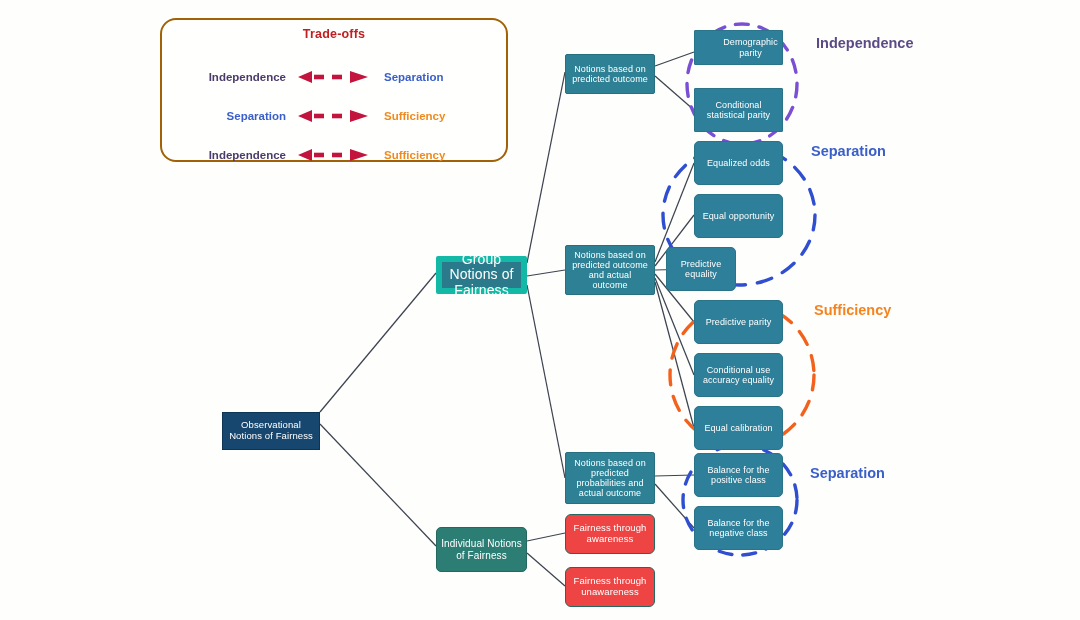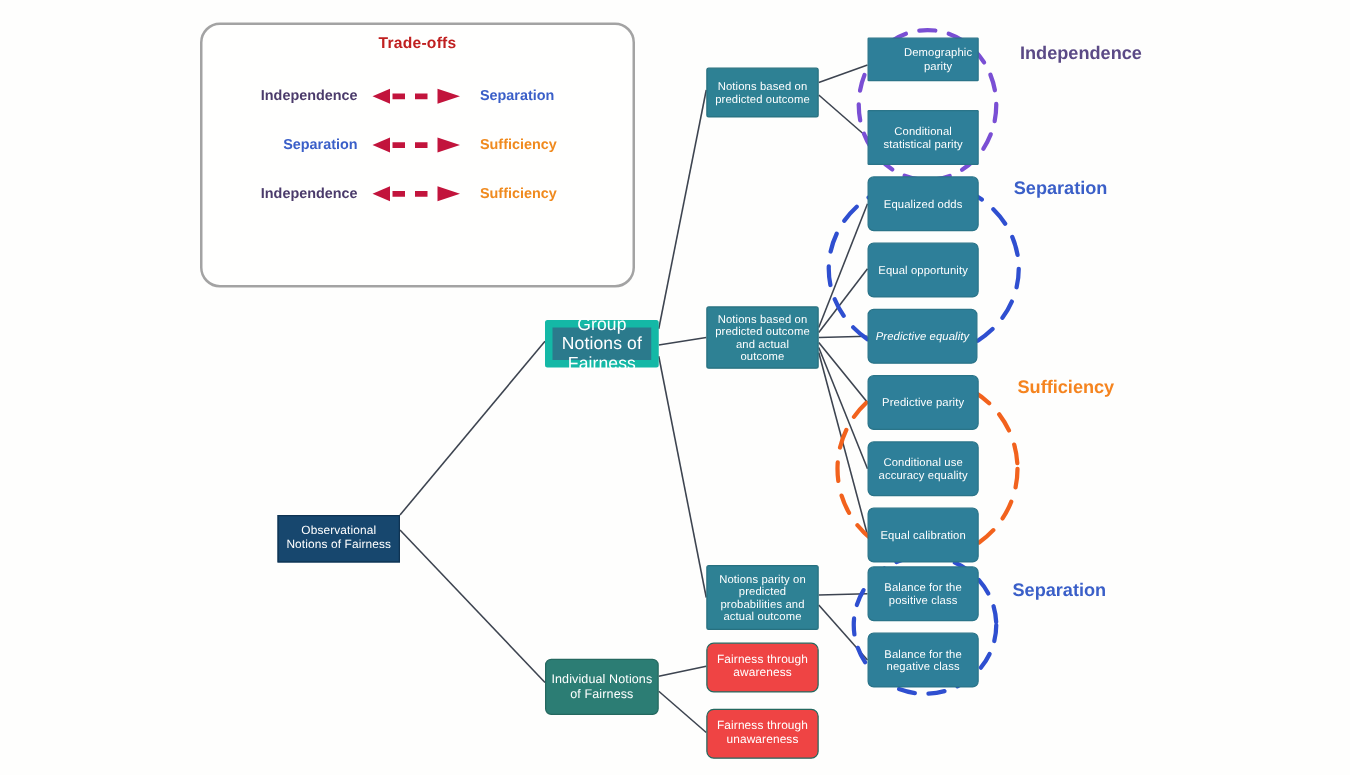--- a/index.html
+++ b/index.html
@@ -92,22 +92,22 @@
     font-weight: bold;
     white-space: nowrap;
   }
 
   
   #legend {
     position: absolute;
     left: 160px;
     top: 18px;
     width: 348px;
-    height: 212px;
-    border: 2px solid #a3a3a3;
+    height: 144px;
+    border: 2px solid #a16207;
     border-radius: 16px;
     background: #fffffe;
     box-sizing: border-box;
   }
   #legend-title {
     position: absolute;
     top: 7px;
     left: 0; right: 0;
     text-align: center;
     font-size: 12.5px;
@@ -201,40 +201,40 @@
 
   <div class="node n-mid" style="left:565px;top:54px;width:90px;height:40px;">
     <span>Notions based on predicted outcome</span>
   </div>
 
   <div class="node n-mid" style="left:565px;top:245px;width:90px;height:50px;">
     <span>Notions based on predicted outcome and actual outcome</span>
   </div>
 
   <div class="node n-mid" style="left:565px;top:452px;width:90px;height:52px;">
-    <span>Notions parity on predicted probabilities and actual outcome</span>
+    <span>Notions based on predicted probabilities and actual outcome</span>
   </div>
 
   <div class="node n-leaf-sq" style="left:694px;top:30px;width:89px;height:35px;padding-left:28px;">
     <span>Demographic parity</span>
   </div>
 
   <div class="node n-leaf-sq" style="left:694px;top:88px;width:89px;height:44px;">
     <span>Conditional statistical parity</span>
   </div>
 
   <div class="node n-leaf" style="left:694px;top:141px;width:89px;height:44px;">
     <span>Equalized odds</span>
   </div>
 
   <div class="node n-leaf" style="left:694px;top:194px;width:89px;height:44px;">
     <span>Equal opportunity</span>
   </div>
 
-  <div class="node n-leaf" style="left:694px;top:247px;width:88px;height:44px;font-style:italic;">
+  <div class="node n-leaf" style="left:666px;top:247px;width:70px;height:44px;">
     <span>Predictive equality</span>
   </div>
 
   <div class="node n-leaf" style="left:694px;top:300px;width:89px;height:44px;">
     <span>Predictive parity</span>
   </div>
 
   <div class="node n-leaf" style="left:694px;top:353px;width:89px;height:44px;">
     <span>Conditional use accuracy equality</span>
   </div>

